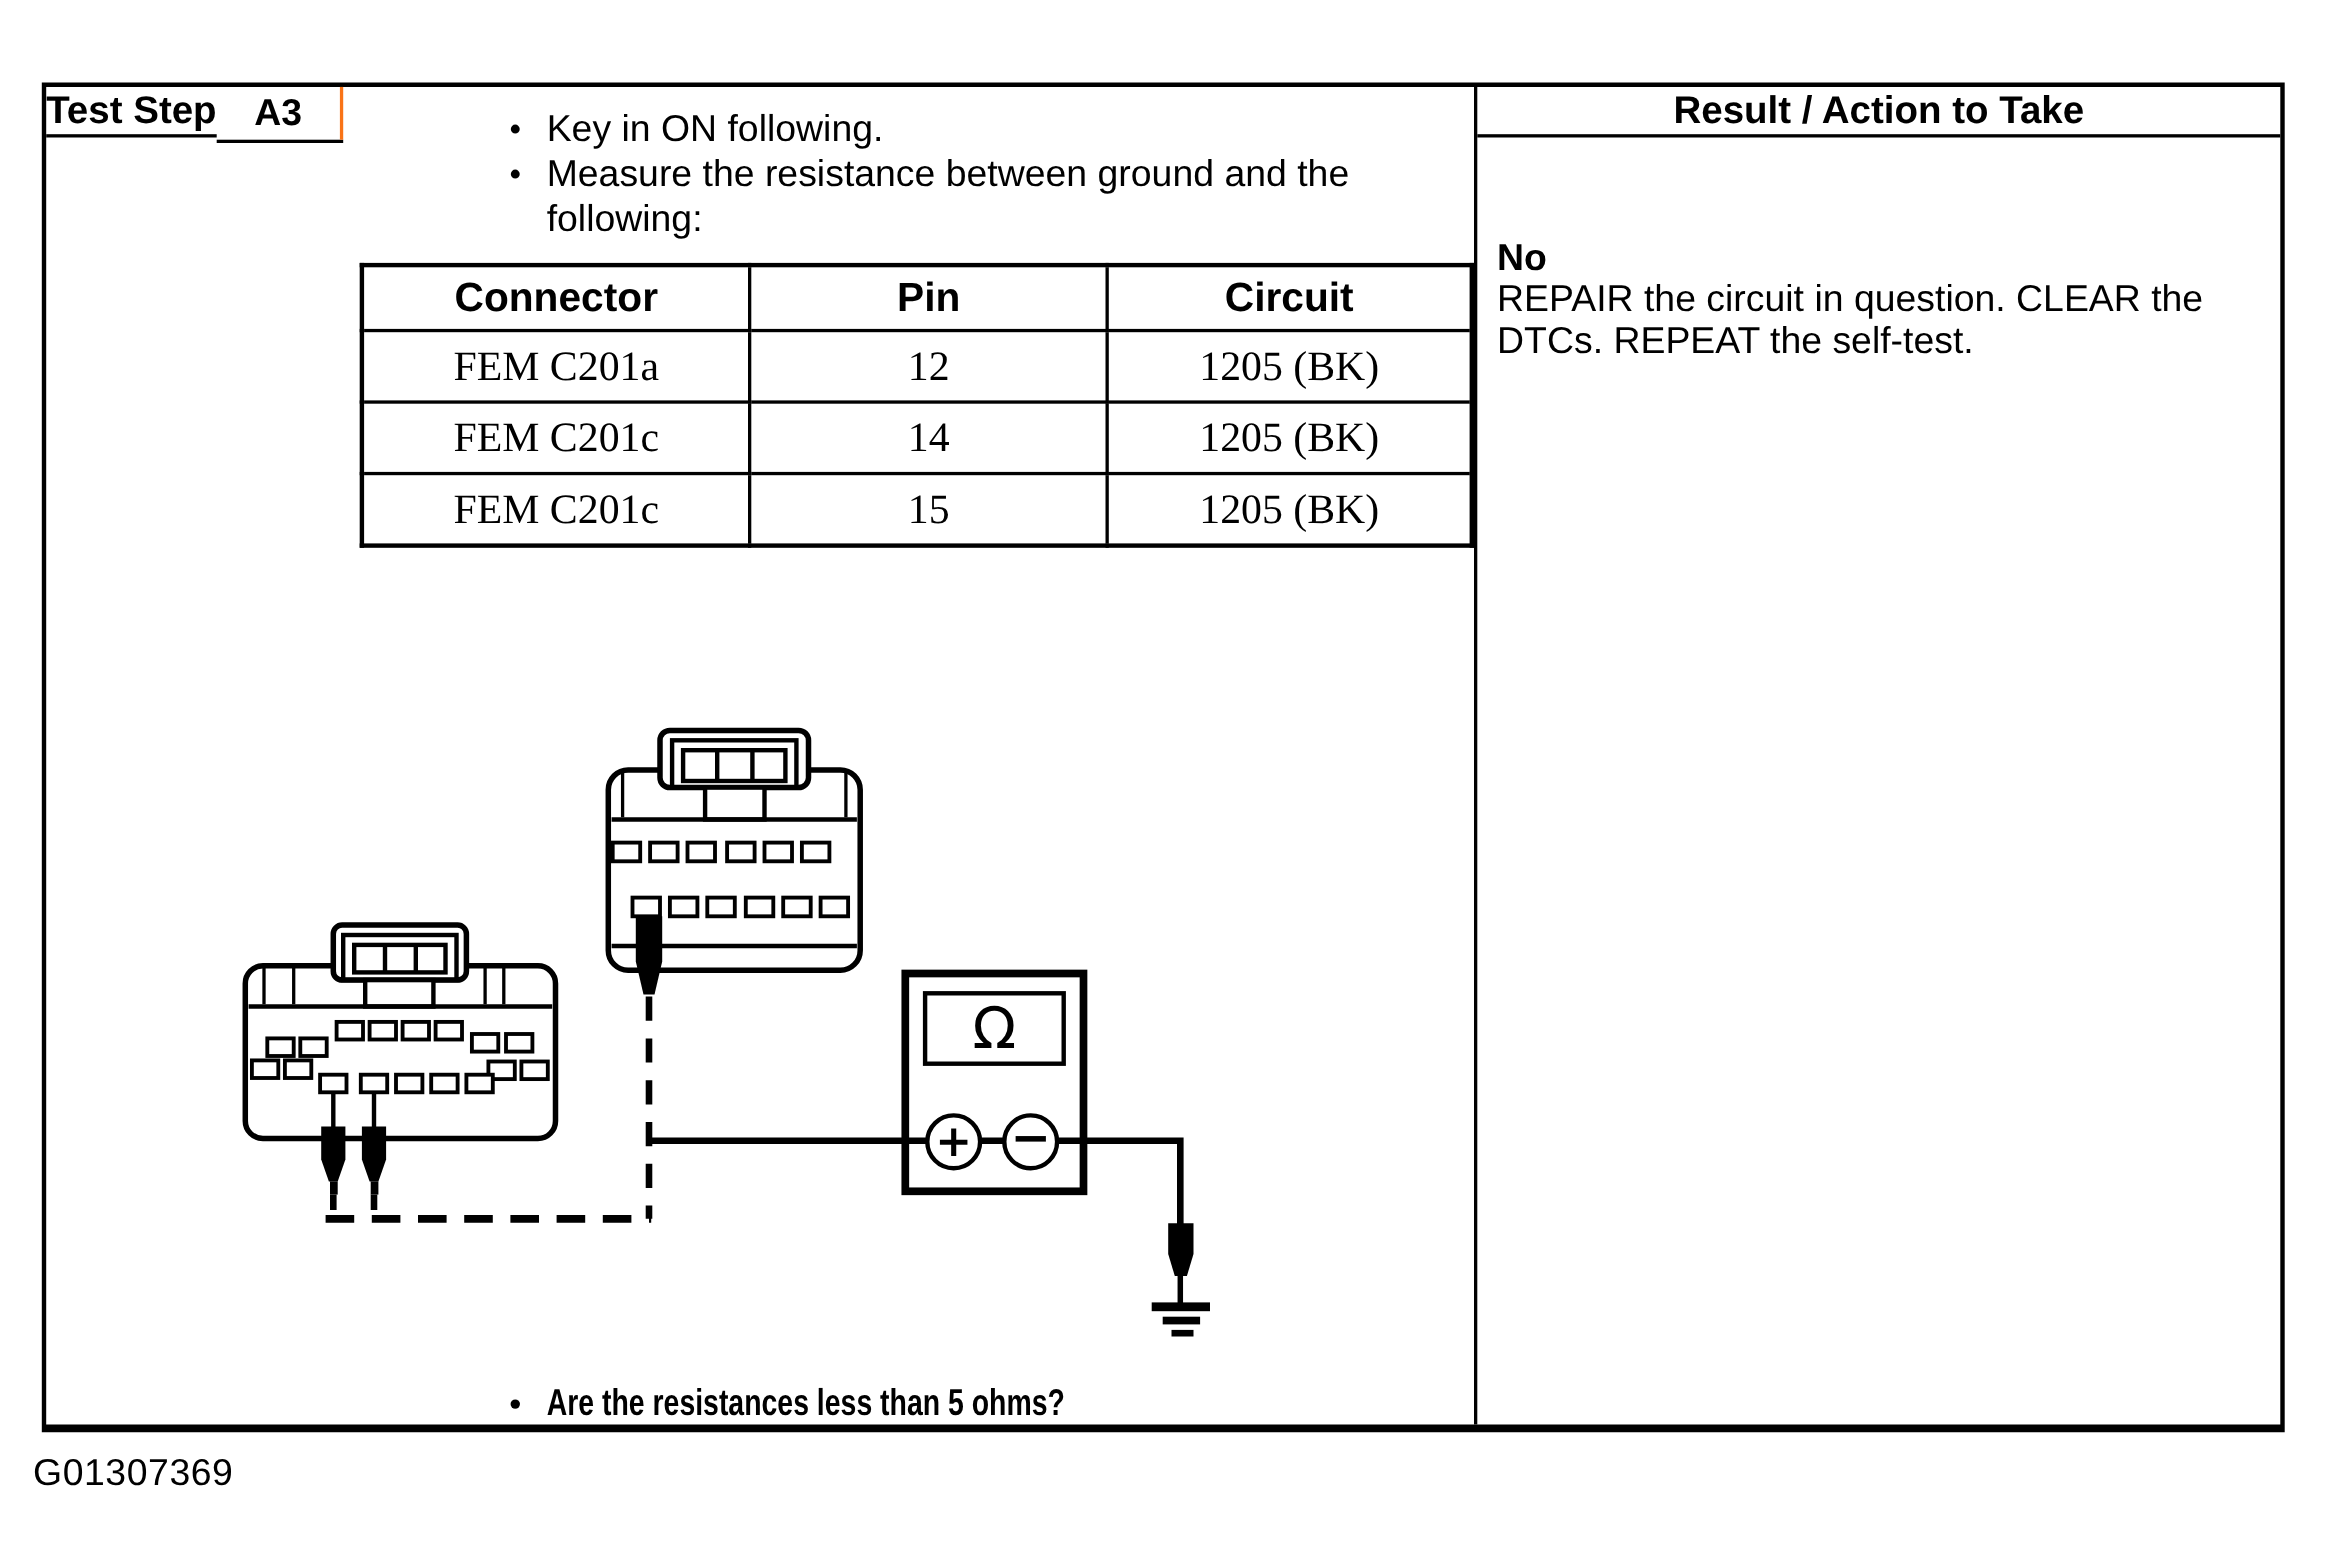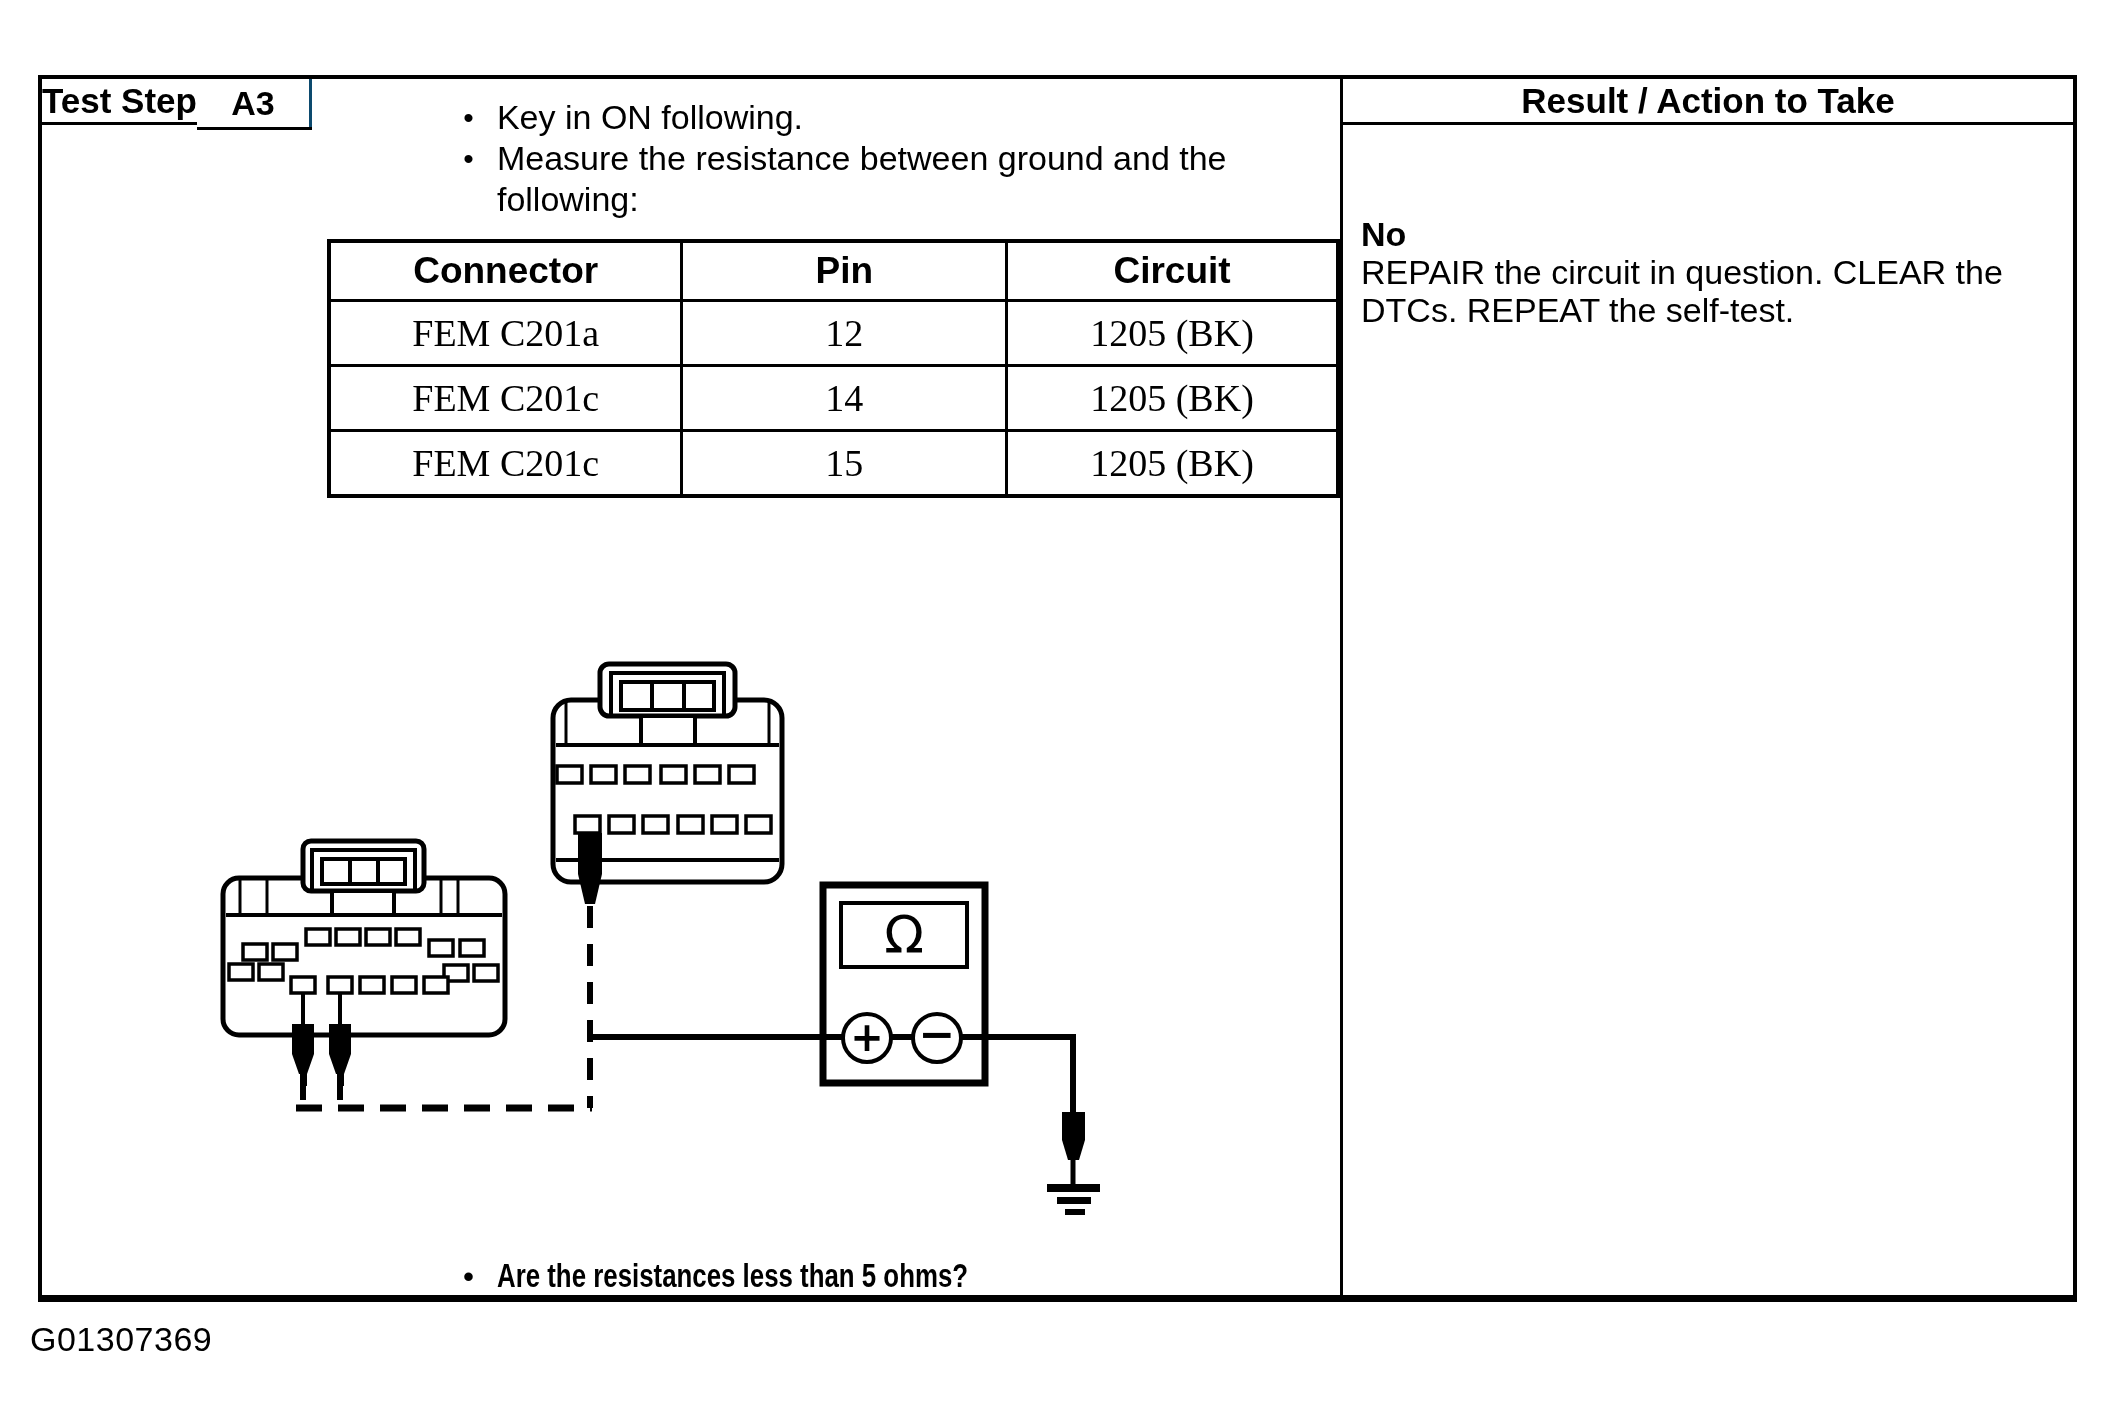--- a/index.html
+++ b/index.html
@@ -2,21 +2,21 @@
 <html><head>
 <meta charset="utf-8">
 <style>
   html,body{margin:0;padding:0;background:#fff;}
   body{width:2116px;height:1420px;position:relative;font-family:"Liberation Sans",sans-serif;color:#000;}
   .doc-table{position:absolute;left:38px;top:75px;width:2039px;height:1227px;border:4px solid #000;border-bottom-width:7px;box-sizing:border-box;}
   .col-left{position:absolute;left:0;top:0;width:1298px;height:100%;border-right:3px solid #000;box-sizing:content-box;display:flex;flex-direction:row;}
   .col-right{position:absolute;left:1301px;top:0;right:0;height:100%;display:flex;flex-direction:column;}
   .hdr-row{height:43px;border-bottom:3px solid #000;display:flex;align-items:center;justify-content:center;font-weight:bold;font-size:35px;flex:0 0 auto;}
   .step-row{height:48px;border-bottom:3px solid #000;display:flex;align-items:stretch;flex:0 0 auto;font-weight:bold;font-size:34px;}
-  .step-id{width:112px;border-right:3px solid #0c4a6e;display:flex;align-items:center;justify-content:center;flex:0 0 auto;}
+  .step-id{width:112px;border-right:3px solid #f97316;display:flex;align-items:center;justify-content:center;flex:0 0 auto;}
   .step-title{display:flex;align-items:center;padding-left:15px;overflow:hidden;}
   .cond{display:inline-block;transform:scaleX(0.70);transform-origin:0 50%;white-space:nowrap;}
   .cond75{display:inline-block;transform:scaleX(0.76);transform-origin:0 50%;white-space:nowrap;}
   .body-left{position:relative;flex:1 1 auto;}
   .bullets{position:absolute;left:0;top:18px;width:100%;}
   .b-line{position:relative;font-size:34px;line-height:41px;padding-left:185px;}
   .b-dot{position:absolute;left:128px;top:0;width:57px;text-align:center;font-size:30px;}
   .mtable{position:absolute;left:15px;top:160px;border-collapse:collapse;table-layout:fixed;}
   .mtable td,.mtable th{border:3px solid #000;text-align:center;padding:0;}
   .mtable{border:4px solid #000;}

